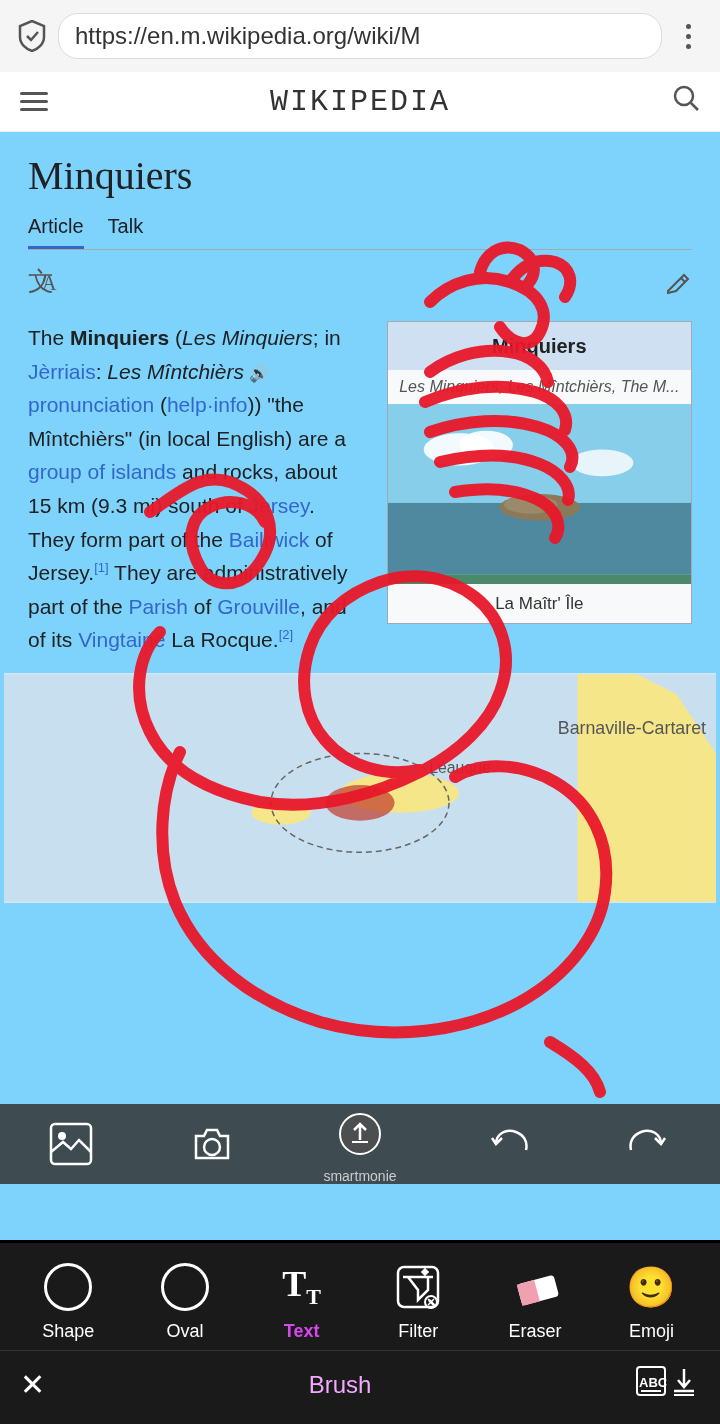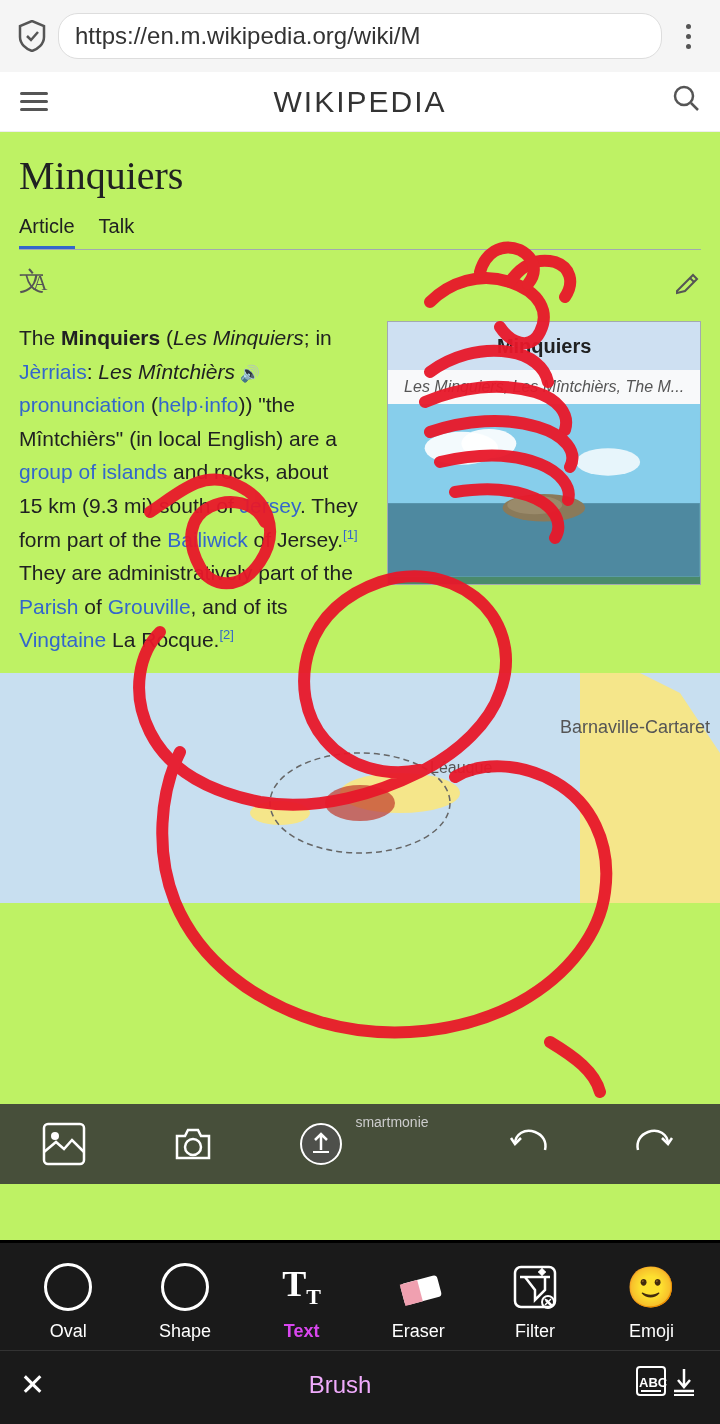--- a/index.html
+++ b/index.html
@@ -78,36 +78,36 @@
       cursor: pointer;
     }
     .wiki-menu-line {
       width: 28px;
       height: 3px;
       background: #555;
       border-radius: 2px;
     }
     .wiki-logo {
       font-size: 30px;
-      font-family: Liberation Sans, sans-serif;
+      font-family: Liberation Mono, monospace;
       letter-spacing: 2px;
       color: #333;
       text-transform: uppercase;
       font-variant: small-caps;
     }
     .wiki-search-icon {
       font-size: 26px;
       color: #555;
       cursor: pointer;
     }
 
     
     .article-content {
-      background: #bef264;
-      padding: 20px 19px;
+      background: #7dd3fc;
+      padding: 20px 28px;
       position: relative;
     }
     .article-title {
       font-size: 40px;
       font-weight: 400;
       color: #202122;
       margin-bottom: 16px;
       font-family: 'Linux Libertine', 'Georgia', serif;
     }
     .article-tabs {
@@ -408,20 +408,21 @@
           <rect y="100" width="340" height="80" fill="#4e89a0"></rect>
 
           <ellipse cx="80" cy="40" rx="40" ry="18" fill="white" opacity="0.9"></ellipse>
           <ellipse cx="110" cy="35" rx="30" ry="16" fill="white" opacity="0.9"></ellipse>
           <ellipse cx="240" cy="55" rx="35" ry="15" fill="white" opacity="0.8"></ellipse>
 
           <ellipse cx="170" cy="105" rx="45" ry="15" fill="#8a7a5a"></ellipse>
           <ellipse cx="160" cy="102" rx="30" ry="10" fill="#9a8a6a"></ellipse>
         </svg>
       </div>
+      <div class="infobox-caption">La Maîtr' Île</div>
     </div>
 
     <p>
       The <b>Minquiers</b> (<i>Les Minquiers</i>; in <a href="#">Jèrriais</a>: <i>Les Mîntchièrs</i> <span class="speaker-icon">🔊</span> <a href="#">pronunciation</a> (<a href="#">help·info</a>)) "the Mîntchièrs" (in local English) are a <a href="#">group of islands</a> and rocks, about 15&nbsp;km (9.3&nbsp;mi) south of <a href="#">Jersey</a>. They form part of the <a href="#">Bailiwick</a> of Jersey.<sup>[1]</sup> They are administratively part of the <a href="#">Parish</a> of <a href="#">Grouville</a>, and of its <a href="#">Vingtaine</a> La Rocque.<sup>[2]</sup>
     </p>
   </div>
 
   <div class="map-area" style="margin-top:16px;">
     <svg width="100%" height="230" viewBox="0 0 720 230">
 
@@ -474,21 +475,21 @@
       <circle cx="13" cy="14" r="4" fill="white"></circle>
       <path d="M2 30 L14 20 L22 27 L30 18 L42 30" fill="none" stroke="white" stroke-width="2.5"></path>
     </svg>
   </div>
   <div class="ss-tool-btn">
     <svg width="44" height="44" viewBox="0 0 44 44">
       <path d="M6 14 L6 36 L38 36 L38 14 L30 14 L27 8 L17 8 L14 14 Z" fill="none" stroke="white" stroke-width="2.5"></path>
       <circle cx="22" cy="25" r="8" fill="none" stroke="white" stroke-width="2.5"></circle>
     </svg>
   </div>
-  <div style="display:flex;gap:4px;">
+  <div style="display:flex;flex-direction:column;align-items:center;gap:4px;">
     <div class="ss-tool-btn">
       <svg width="44" height="44" viewBox="0 0 44 44">
         <circle cx="22" cy="22" r="20" fill="rgba(80,80,80,0.8)" stroke="white" stroke-width="2"></circle>
         <path d="M22 12 L22 28 M16 18 L22 12 L28 18" stroke="white" stroke-width="2.5" fill="none"></path>
         <path d="M14 30 L30 30" stroke="white" stroke-width="2"></path>
       </svg>
     </div>
     <div style="color:#ccc;font-size:14px;">smartmonie</div>
   </div>
   <div class="ss-tool-btn">
@@ -505,45 +506,35 @@
   </div>
 </div>
 
 <div class="annotation-toolbar">
   <div class="annotation-tools">
 
     <div class="ann-tool">
       <div class="ann-tool-icon">
         <div class="circle-icon"></div>
       </div>
-      <span class="ann-tool-label">Oval</span>
+      <span class="ann-tool-label">Shape</span>
     </div>
 
     <div class="ann-tool">
       <div class="ann-tool-icon">
         <div class="circle-icon"></div>
       </div>
-      <span class="ann-tool-label">Shape</span>
+      <span class="ann-tool-label">Oval</span>
     </div>
 
     <div class="ann-tool">
       <div class="ann-tool-icon">
         <span class="text-icon-svg">T<sub style="font-size:22px;">T</sub></span>
       </div>
       <span class="ann-tool-label active">Text</span>
-    </div>
-
-    <div class="ann-tool">
-      <div class="ann-tool-icon">
-        <svg width="50" height="50" viewBox="0 0 50 50">
-          <rect x="8" y="18" width="38" height="22" rx="4" fill="white" transform="rotate(-15 25 25)"></rect>
-          <rect x="8" y="18" width="18" height="22" rx="4 0 0 4" fill="#f0a0b0" transform="rotate(-15 25 25)"></rect>
-        </svg>
-      </div>
-      <span class="ann-tool-label">Eraser</span>
     </div>
 
     <div class="ann-tool">
       <div class="ann-tool-icon">
         <svg width="50" height="50" viewBox="0 0 50 50">
           <rect x="5" y="5" width="40" height="40" rx="6" fill="none" stroke="white" stroke-width="2.5"></rect>
           <path d="M15 15 L25 28 L25 38 L35 28 L35 15" fill="none" stroke="white" stroke-width="2.5"></path>
           <path d="M10 15 L40 15" stroke="white" stroke-width="2.5"></path>
           <path d="M36 38 L42 44" stroke="white" stroke-width="2.5"></path>
           <circle cx="38" cy="40" r="6" fill="none" stroke="white" stroke-width="2"></circle>
@@ -551,20 +542,30 @@
 
           <circle cx="32" cy="10" r="3" fill="white"></circle>
           <path d="M32 6 L32 14 M28 10 L36 10" stroke="white" stroke-width="1.5"></path>
         </svg>
       </div>
       <span class="ann-tool-label">Filter</span>
     </div>
 
     <div class="ann-tool">
       <div class="ann-tool-icon">
+        <svg width="50" height="50" viewBox="0 0 50 50">
+          <rect x="8" y="18" width="38" height="22" rx="4" fill="white" transform="rotate(-15 25 25)"></rect>
+          <rect x="8" y="18" width="18" height="22" rx="4 0 0 4" fill="#f0a0b0" transform="rotate(-15 25 25)"></rect>
+        </svg>
+      </div>
+      <span class="ann-tool-label">Eraser</span>
+    </div>
+
+    <div class="ann-tool">
+      <div class="ann-tool-icon">
         <span class="emoji-icon">🙂</span>
       </div>
       <span class="ann-tool-label">Emoji</span>
     </div>
 
   </div>
 
   <div class="bottom-bar">
     <div class="close-btn">✕</div>
     <div class="brush-label">Brush</div>

